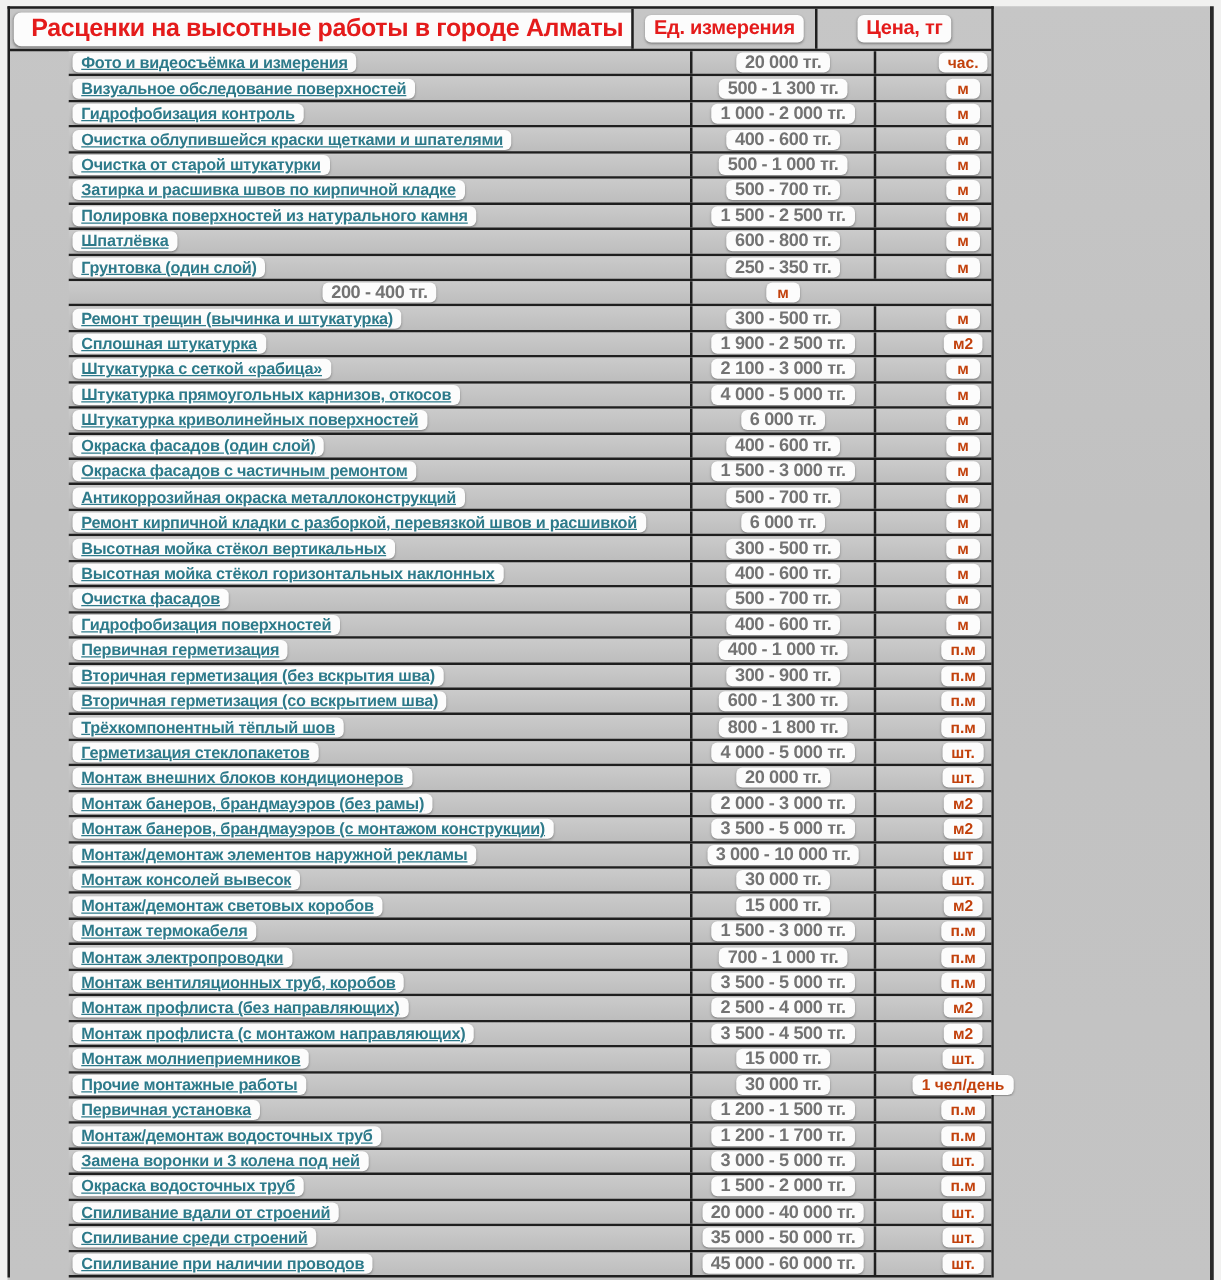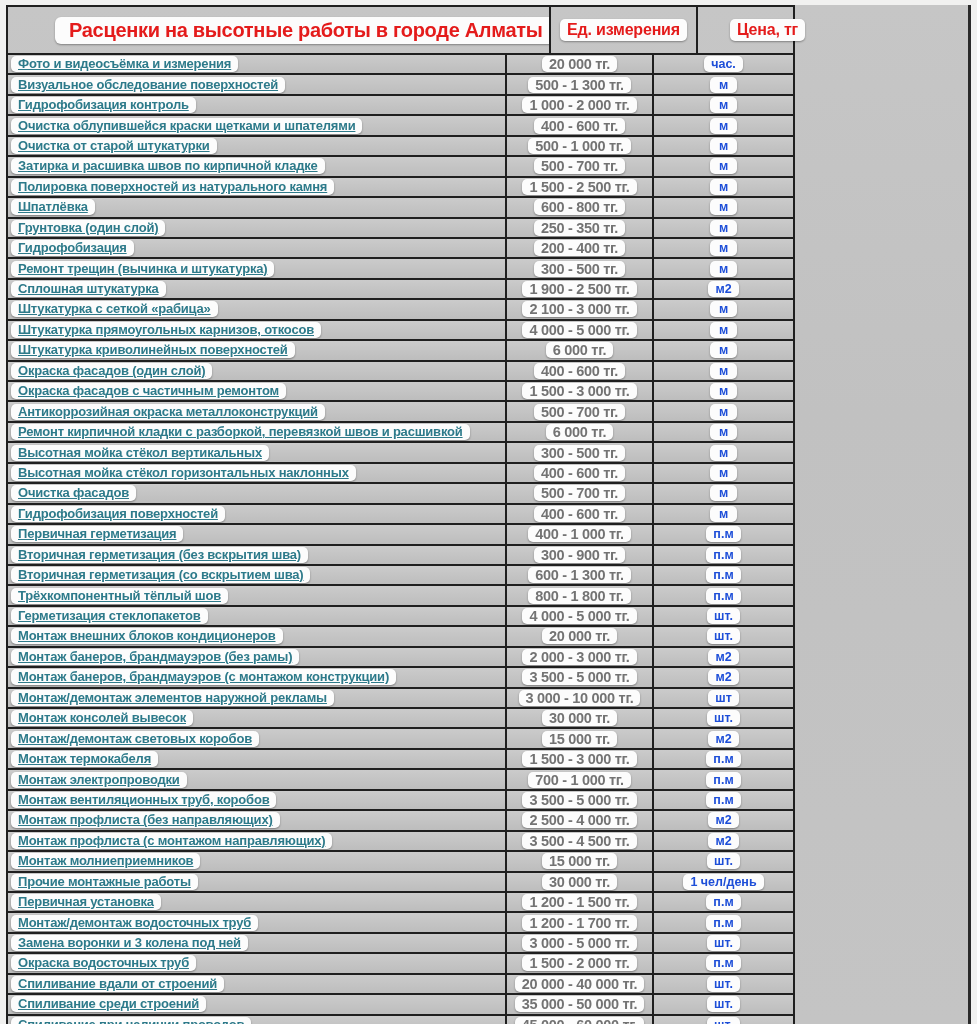--- a/index.html
+++ b/index.html
@@ -18,22 +18,22 @@
     position:absolute;left:0;top:0;width:789px;
     border:2px solid #1f1f1f;border-bottom:none;
     box-sizing:border-box;
   }
   .header-row,.row{
     display:grid;
     grid-template-columns:497px 147px 141px;
     border-bottom:2px solid #1f1f1f;
     box-sizing:border-box;
   }
-  .header-row{height:48px;padding-left:44px;}
-  .row{height:20.45px;background:linear-gradient(180deg,#cbcbcb 0%,#bdbdbd 100%);}
+  .header-row{height:34px;}
+  .row{height:20.45px;background:linear-gradient(180deg,#cbcbcb 0%,#bdbdbd 100%);margin-left:47px;}
   .cell{
     display:flex;align-items:center;justify-content:center;
     box-sizing:border-box;overflow:hidden;white-space:nowrap;
   }
   .cell + .cell{border-left:2px solid #1f1f1f;}
   .name-cell{justify-content:flex-start;padding-left:3px;}
   .pill{
     display:inline-block;background:#fcfcfc;border-radius:5px;
     box-shadow:0 1px 2px rgba(0,0,0,.35);
     padding:0 7px;line-height:16px;white-space:nowrap;
@@ -47,21 +47,21 @@
     line-height:22px;border-radius:5px;
   }
   .name-pill{
     color:#2d7a8a;font-size:13px;font-weight:bold;letter-spacing:-0.2px;
     text-decoration:underline;cursor:pointer;
   }
   .price-pill{
     color:#737373;font-size:14.5px;font-weight:bold;letter-spacing:-0.3px;
   }
   .unit-pill{
-    color:#1d4ed8;font-size:12.5px;font-weight:bold;min-width:13px;text-align:center;
+    color:#c2410c;font-size:12.5px;font-weight:bold;min-width:13px;text-align:center;
   }
   .side-panel{
     position:absolute;left:789px;top:0;width:173px;height:1019px;
   }
 </style>
 </head>
 <body>
 
 <div class="canvas">
 
@@ -171,23 +171,20 @@
             <span class="pill name-pill">Грунтовка (один слой)</span>
           </div>
           <div class="cell">
             <span class="pill price-pill">250 - 350 тг.</span>
           </div>
           <div class="cell">
             <span class="pill unit-pill">м</span>
           </div>
         </div>
         <div class="row">
-          <div class="cell name-cell">
-            <span class="pill name-pill">Гидрофобизация</span>
-          </div>
           <div class="cell">
             <span class="pill price-pill">200 - 400 тг.</span>
           </div>
           <div class="cell">
             <span class="pill unit-pill">м</span>
           </div>
         </div>
         <div class="row">
           <div class="cell name-cell">
             <span class="pill name-pill">Ремонт трещин (вычинка и штукатурка)</span>

